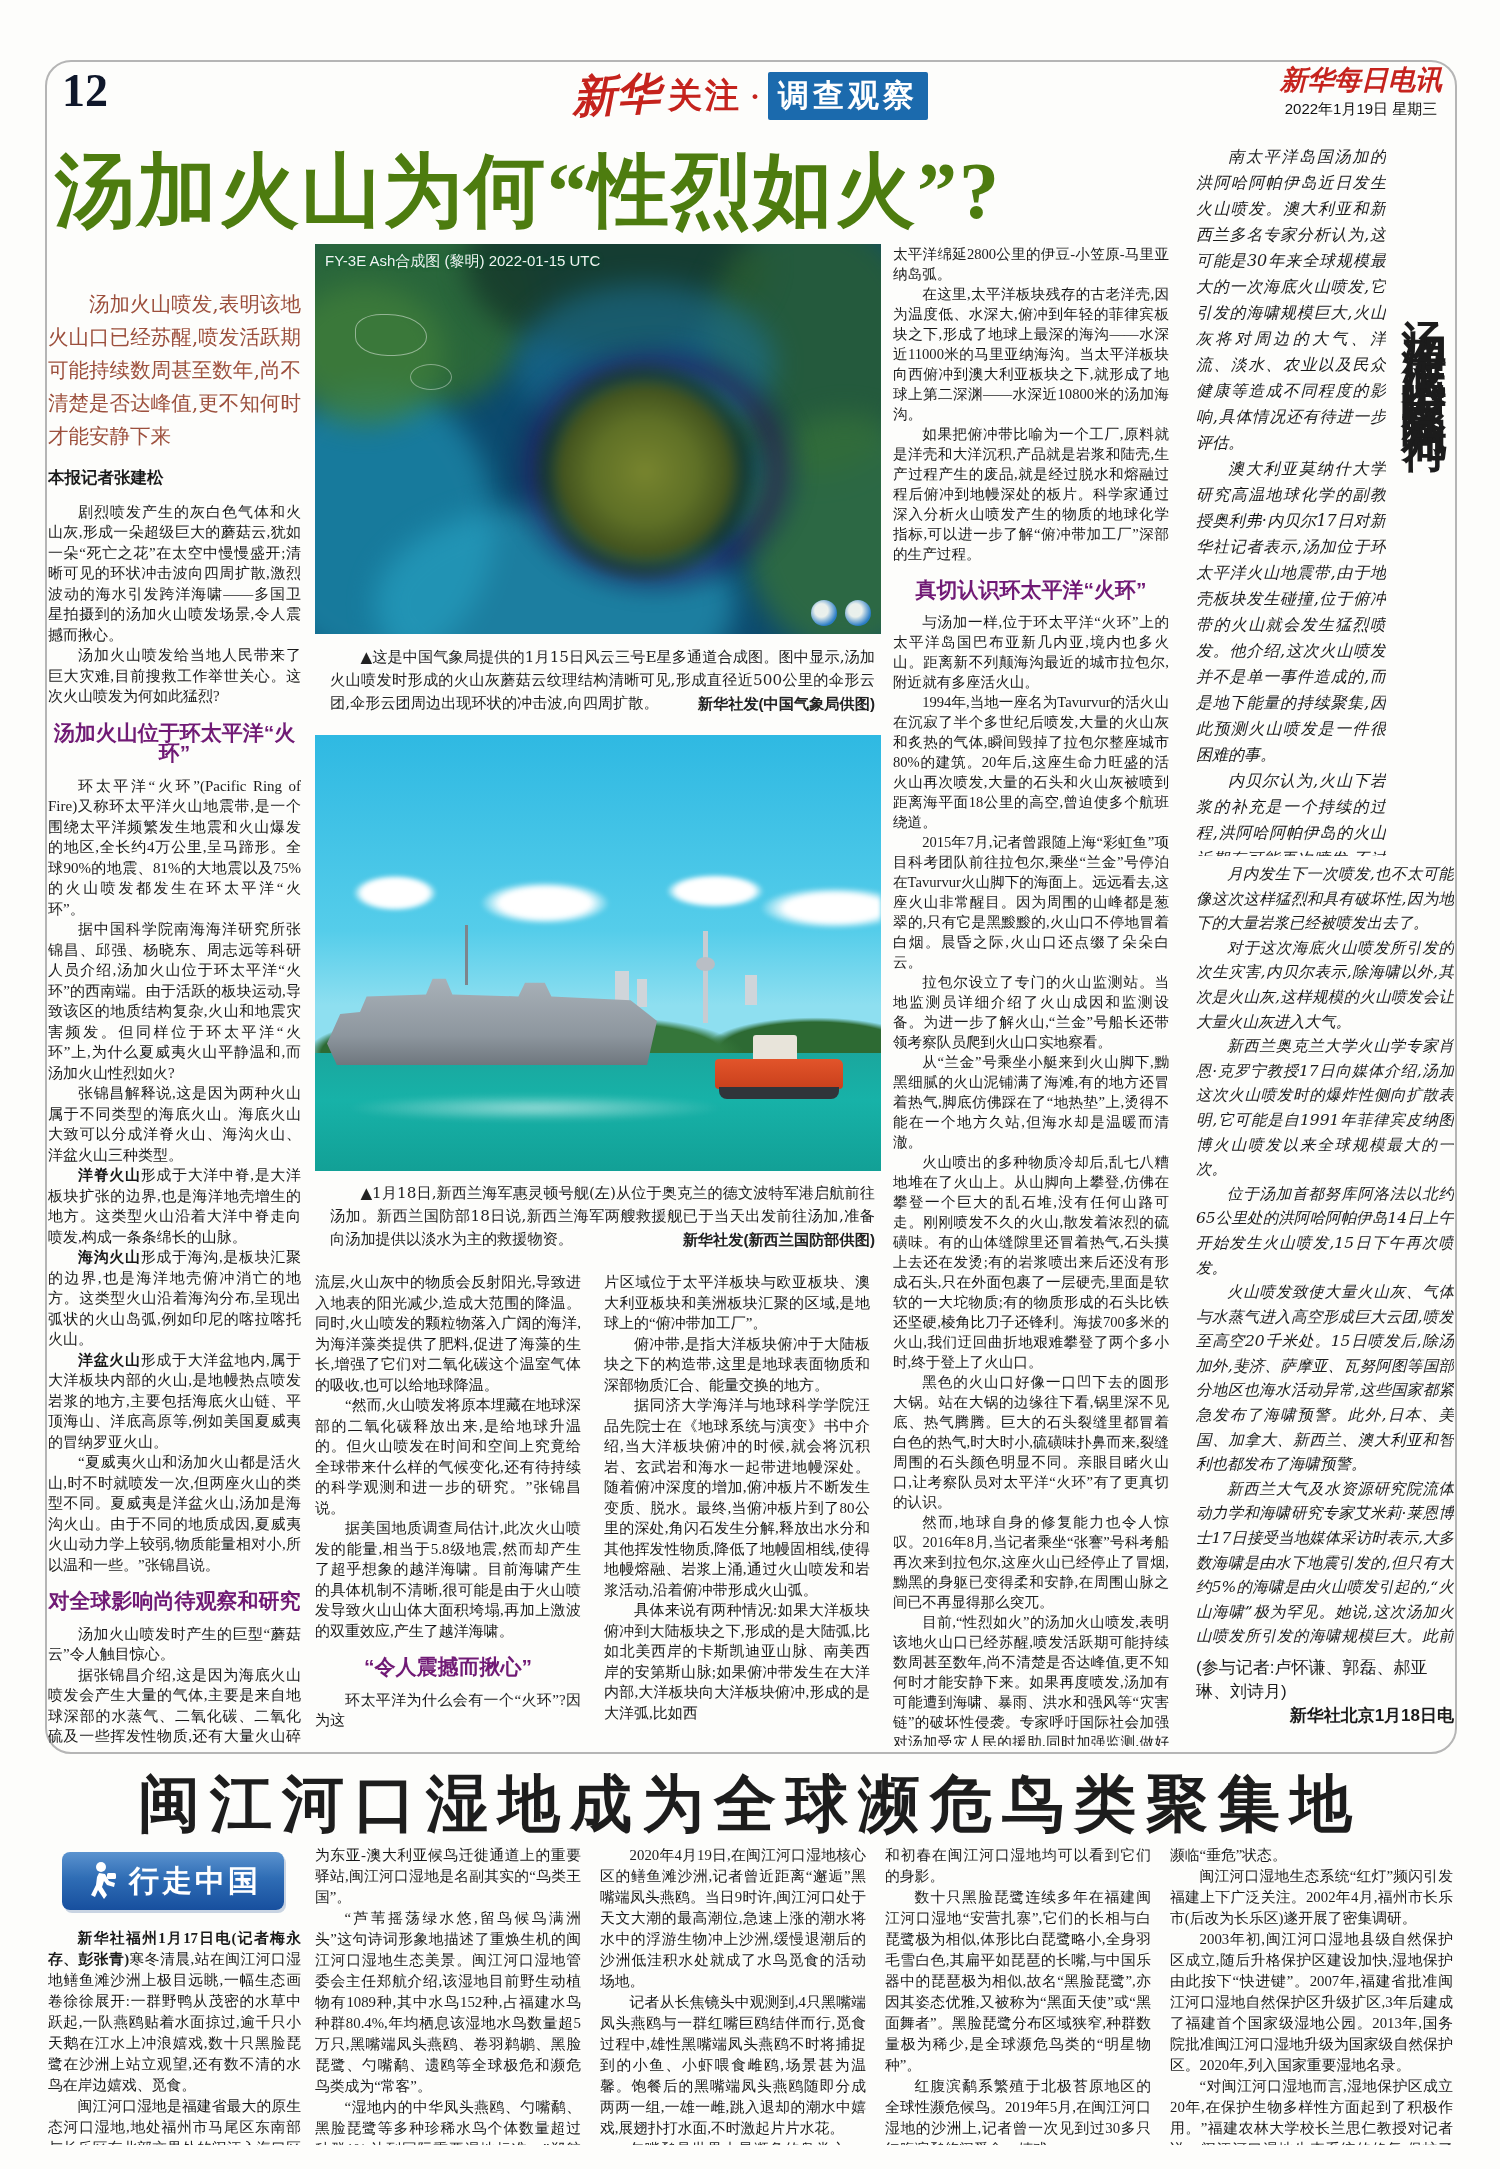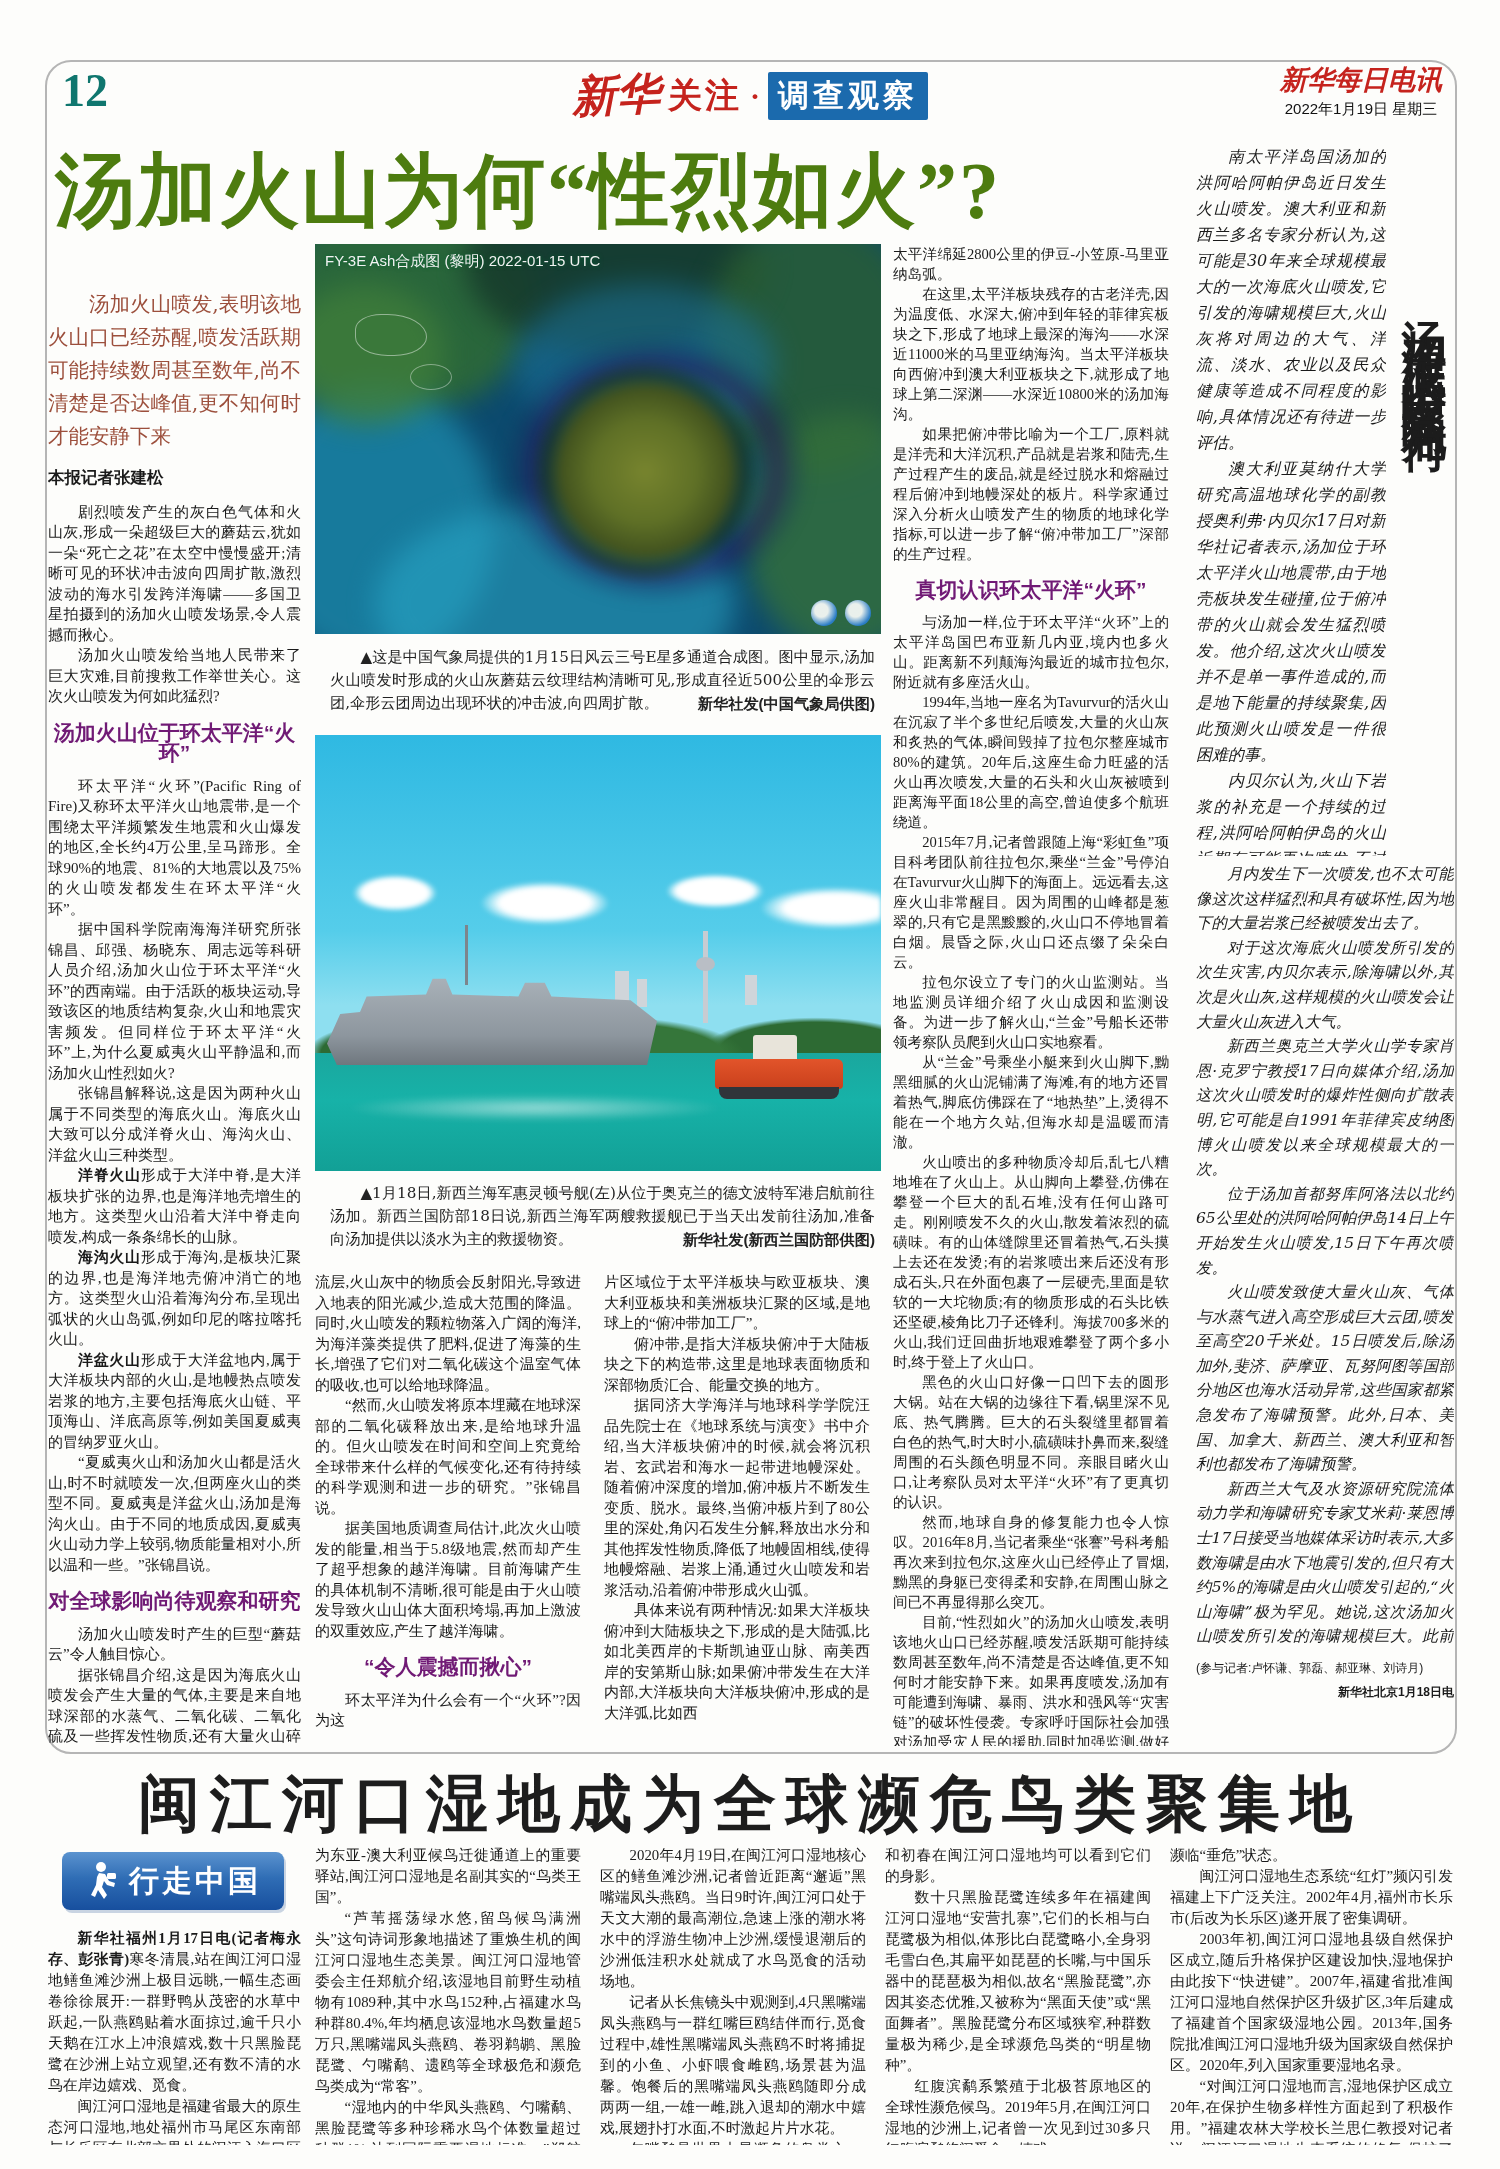--- a/index.html
+++ b/index.html
@@ -1,20 +1,20 @@
 <!DOCTYPE html>
 <html><head>
 <meta charset="utf-8">
 <style>
   html,body{margin:0;padding:0;background:#e8e8e4;}
   #paper{position:relative;width:1500px;height:2169px;background:#fdfdfb;margin:0 auto;overflow:hidden;
          font-family:"Liberation Serif","DejaVu Serif",serif;color:#1a1a1a;}
   #frame{position:absolute;left:45px;top:60px;width:1408px;height:1690px;border:2px solid #b5b5b5;border-radius:26px;}
   
-  #pageno{position:absolute;left:62px;top:64px;font-size:46px;font-weight:bold;color:#0f766e;font-family:"Liberation Serif",serif;}
+  #pageno{position:absolute;left:62px;top:64px;font-size:46px;font-weight:bold;color:#0f172a;font-family:"Liberation Serif",serif;}
   #brandbar{position:absolute;left:380px;top:66px;width:740px;display:flex;align-items:center;justify-content:center;gap:8px;}
   .brand-script{color:#c5231d;font-size:44px;font-weight:bold;font-style:italic;font-family:"DejaVu Serif",serif;transform:rotate(-3deg);}
   .brand-red{color:#c5231d;font-size:34px;font-weight:bold;font-family:"Liberation Sans",sans-serif;letter-spacing:3px;}
   .brand-dot{color:#c5231d;font-size:30px;font-weight:bold;}
   .brand-box{background:#1b6aad;color:#fff;font-size:31px;font-weight:bold;font-family:"Liberation Sans",sans-serif;
              padding:3px 10px;letter-spacing:4px;border-radius:2px;}
   #masthead{position:absolute;right:58px;top:62px;text-align:center;}
   #masthead .mh-title{color:#c5231d;font-size:27px;font-weight:bold;font-style:italic;font-family:"DejaVu Serif",serif;}
   #masthead .mh-date{font-size:15px;color:#111;margin-top:2px;font-family:"Liberation Sans",sans-serif;}
   
@@ -75,21 +75,21 @@
   #ship .tug .keel{position:absolute;left:4px;top:52px;width:120px;height:12px;background:#30343a;border-radius:0 0 8px 8px;}
   #cap2{left:330px;top:1182px;width:545px;height:80px;}
   
   #sidebar{position:absolute;left:1196px;top:144px;width:258px;height:1580px;font-family:"DejaVu Serif",serif;font-style:italic;}
   #sb-narrow{position:absolute;left:0;top:0;width:190px;height:712px;overflow:hidden;font-size:16px;line-height:26px;}
   #sb-narrow p,#sb-wide p{margin:0;text-indent:2em;text-align:justify;}
   #sb-title{position:absolute;right:0;top:140px;height:600px;writing-mode:vertical-rl;font-style:normal;
     font-size:45px;font-weight:bold;letter-spacing:10px;color:#1c1c1c;font-family:"Liberation Serif",serif;}
   #sb-wide{position:absolute;left:0;top:718px;width:258px;height:790px;overflow:hidden;font-size:15.5px;line-height:24.6px;}
   #sb-foot{position:absolute;left:0;top:1512px;width:258px;font-style:normal;font-family:"Liberation Sans",sans-serif;
-    font-size:12px;line-height:24px;}
+    font-size:17px;line-height:24px;}
   #sb-foot .dateline{text-align:right;font-weight:bold;}
   
   #bot-headline{position:absolute;left:130px;top:1762px;width:1240px;text-align:center;font-size:62px;font-weight:900;
     letter-spacing:10px;color:#1d1d1d;font-family:"Liberation Serif",serif;}
   #badge{position:absolute;left:62px;top:1852px;width:222px;height:58px;border-radius:8px;
     background:linear-gradient(180deg,#5b93cf 0%,#2f6db5 45%,#174f9e 100%);box-shadow:2px 3px 0 #c9d4e2;
     display:flex;align-items:center;justify-content:center;gap:10px;}
   #badge .txt{color:#fff;font-size:30px;font-weight:bold;font-family:"Liberation Sans",sans-serif;letter-spacing:3px;}
   .bcol{position:absolute;top:1845px;height:300px;overflow:hidden;font-size:14.8px;line-height:21px;}
   .bcol p{margin:0;text-indent:2em;text-align:justify;}

